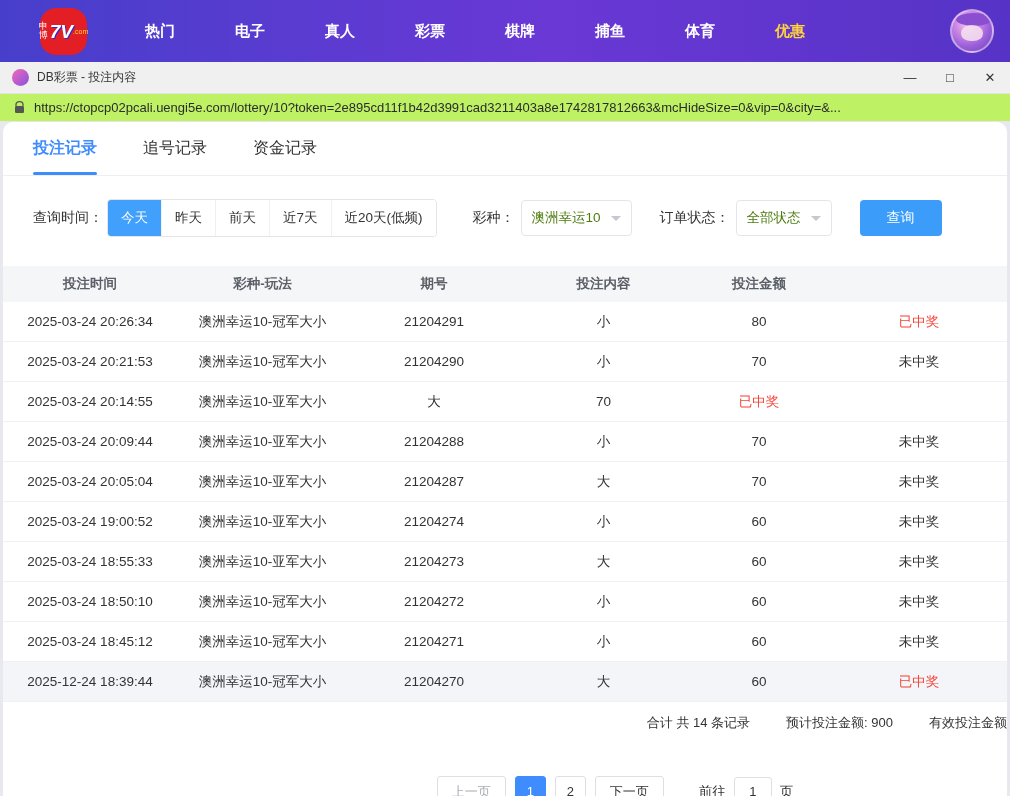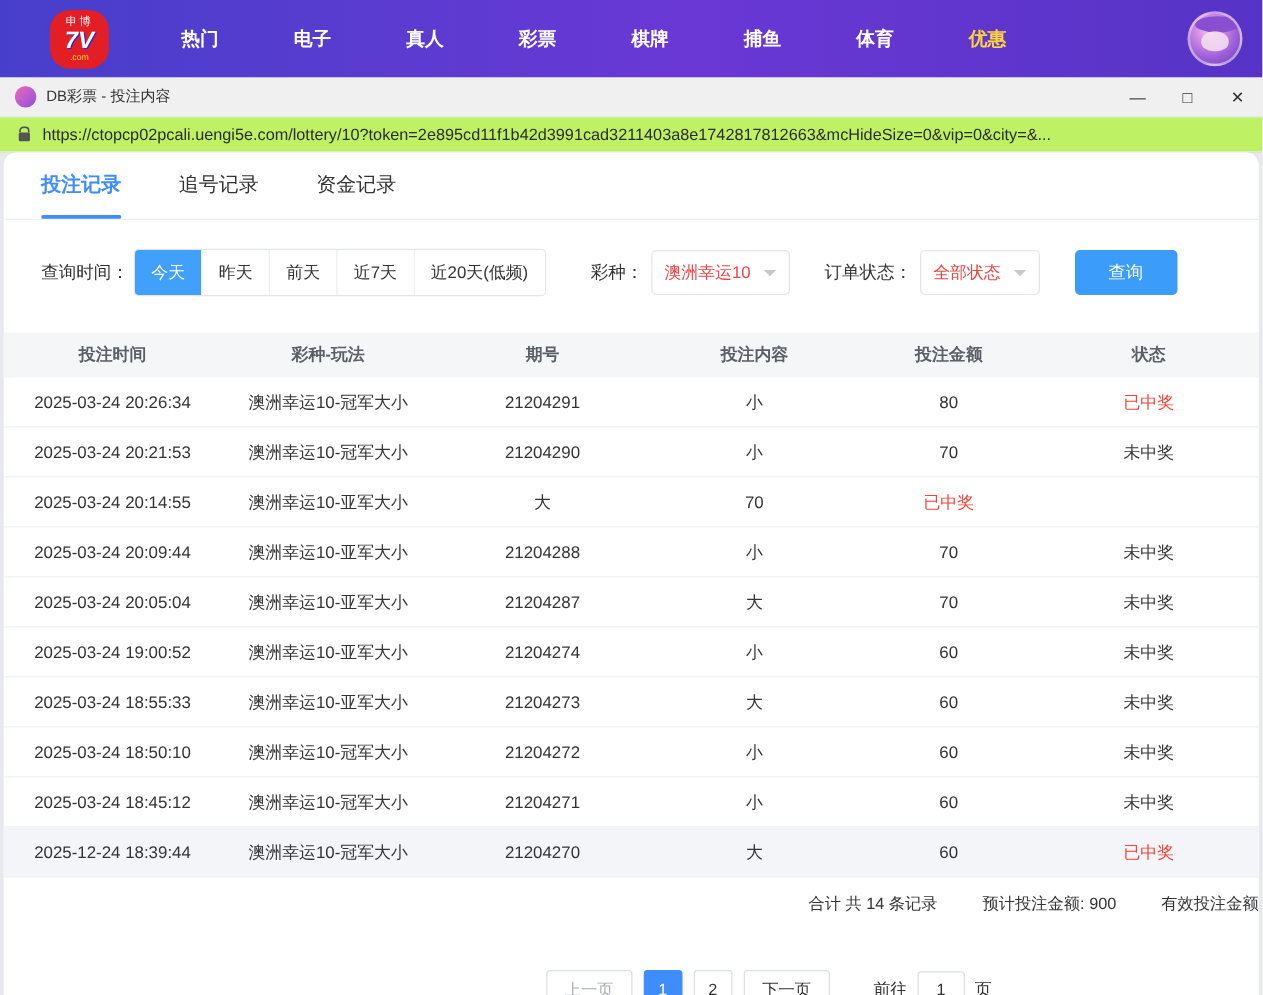--- a/index.html
+++ b/index.html
@@ -3,21 +3,21 @@
 <meta charset="utf-8">
 <style>
   * { box-sizing: border-box; margin: 0; padding: 0; }
   html,body { width:1010px; height:796px; overflow:hidden; background:#e7e9ee;
     font-family:"Liberation Sans", sans-serif; }
 
   
   .topnav { height:62px; background:linear-gradient(90deg,#473fcb 0%,#6a38d5 55%,#5633c6 100%);
     display:flex; align-items:center; }
   .logo { width:47px; height:47px; background:#e31e24; border-radius:16px; margin-left:40px;
-    display:flex; flex-direction:column; align-items:center; justify-content:center; color:#fff;
+    display:flex; flex-direction:row; align-items:center; justify-content:center; color:#fff;
     cursor:pointer; line-height:1; }
   .logo .l1 { font-size:9px; letter-spacing:2px; }
   .logo .l2 { font-size:19px; font-weight:bold; font-style:italic; margin-top:1px;
     text-shadow:1px 1px 0 #2b2bd0; }
   .logo .l3 { font-size:7px; color:#ffd43b; margin-top:1px; }
   .nav-items { display:flex; margin-left:28px; }
   .nav-item { color:#fff; font-size:15px; font-weight:bold; padding:10px 30px; cursor:pointer; }
   .nav-item.active { color:#ffd43b; }
   .avatar { margin-left:auto; margin-right:16px; width:44px; height:44px; border-radius:50%;
     background:radial-gradient(circle at 38% 32%, #f2c9ee 0%, #cf8ae4 30%, #9a5fd8 62%, #6b3fb8 100%);
@@ -56,21 +56,21 @@
   
   .filters { display:flex; align-items:center; padding:23px 0 21px 30px; font-size:14px; color:#333; }
   .flt-label { white-space:nowrap; }
   .time-group { display:flex; border:1px solid #e3e5e9; border-radius:4px; overflow:hidden; margin-left:4px; }
   .time-opt { padding:9px 13px; font-size:13.5px; color:#333; cursor:pointer; border-left:1px solid #eef0f2;
     white-space:nowrap; background:#fff; }
   .time-opt:first-child { border-left:none; }
   .time-opt.active { background:#41a0fc; color:#fff; }
   .select-box { display:flex; align-items:center; justify-content:space-between; border:1px solid #e3e5e9;
     border-radius:4px; height:36px; padding:0 10px; margin-left:6px; cursor:pointer; background:#fff; }
-  .select-box .val { font-size:13.5px; color:#ef4444; margin-right:10px; white-space:nowrap; }
+  .select-box .val { font-size:13.5px; color:#4d7c0f; margin-right:10px; white-space:nowrap; }
   .caret { width:0; height:0; border-left:5px solid transparent; border-right:5px solid transparent;
     border-top:5px solid #c4c8d0; }
   .ml36 { margin-left:36px; } .ml28 { margin-left:28px; }
   .search-btn { margin-left:28px; background:#3b9cfa; color:#fff; border:none; border-radius:4px;
     height:36px; padding:0 27px; font-size:14px; cursor:pointer; font-family:inherit; }
 
   
   .table { margin-top:8px; }
   .thead, .trow { display:grid; grid-template-columns:174px 171px 172px 167px 144px 176px; }
   .thead { background:#f5f6f8; height:36px; }
@@ -173,21 +173,20 @@
     <button class="search-btn">查询</button>
   </div>
 
   <div class="table">
     <div class="thead">
       <div>投注时间</div>
       <div>彩种-玩法</div>
       <div>期号</div>
       <div>投注内容</div>
       <div>投注金额</div>
-      <div>状态</div>
     </div>
 
     <div class="trow">
       <div>2025-03-24 20:26:34</div>
       <div>澳洲幸运10-冠军大小</div>
       <div>21204291</div>
       <div>小</div>
       <div>80</div>
       <div class="status won">已中奖</div>
     </div>

